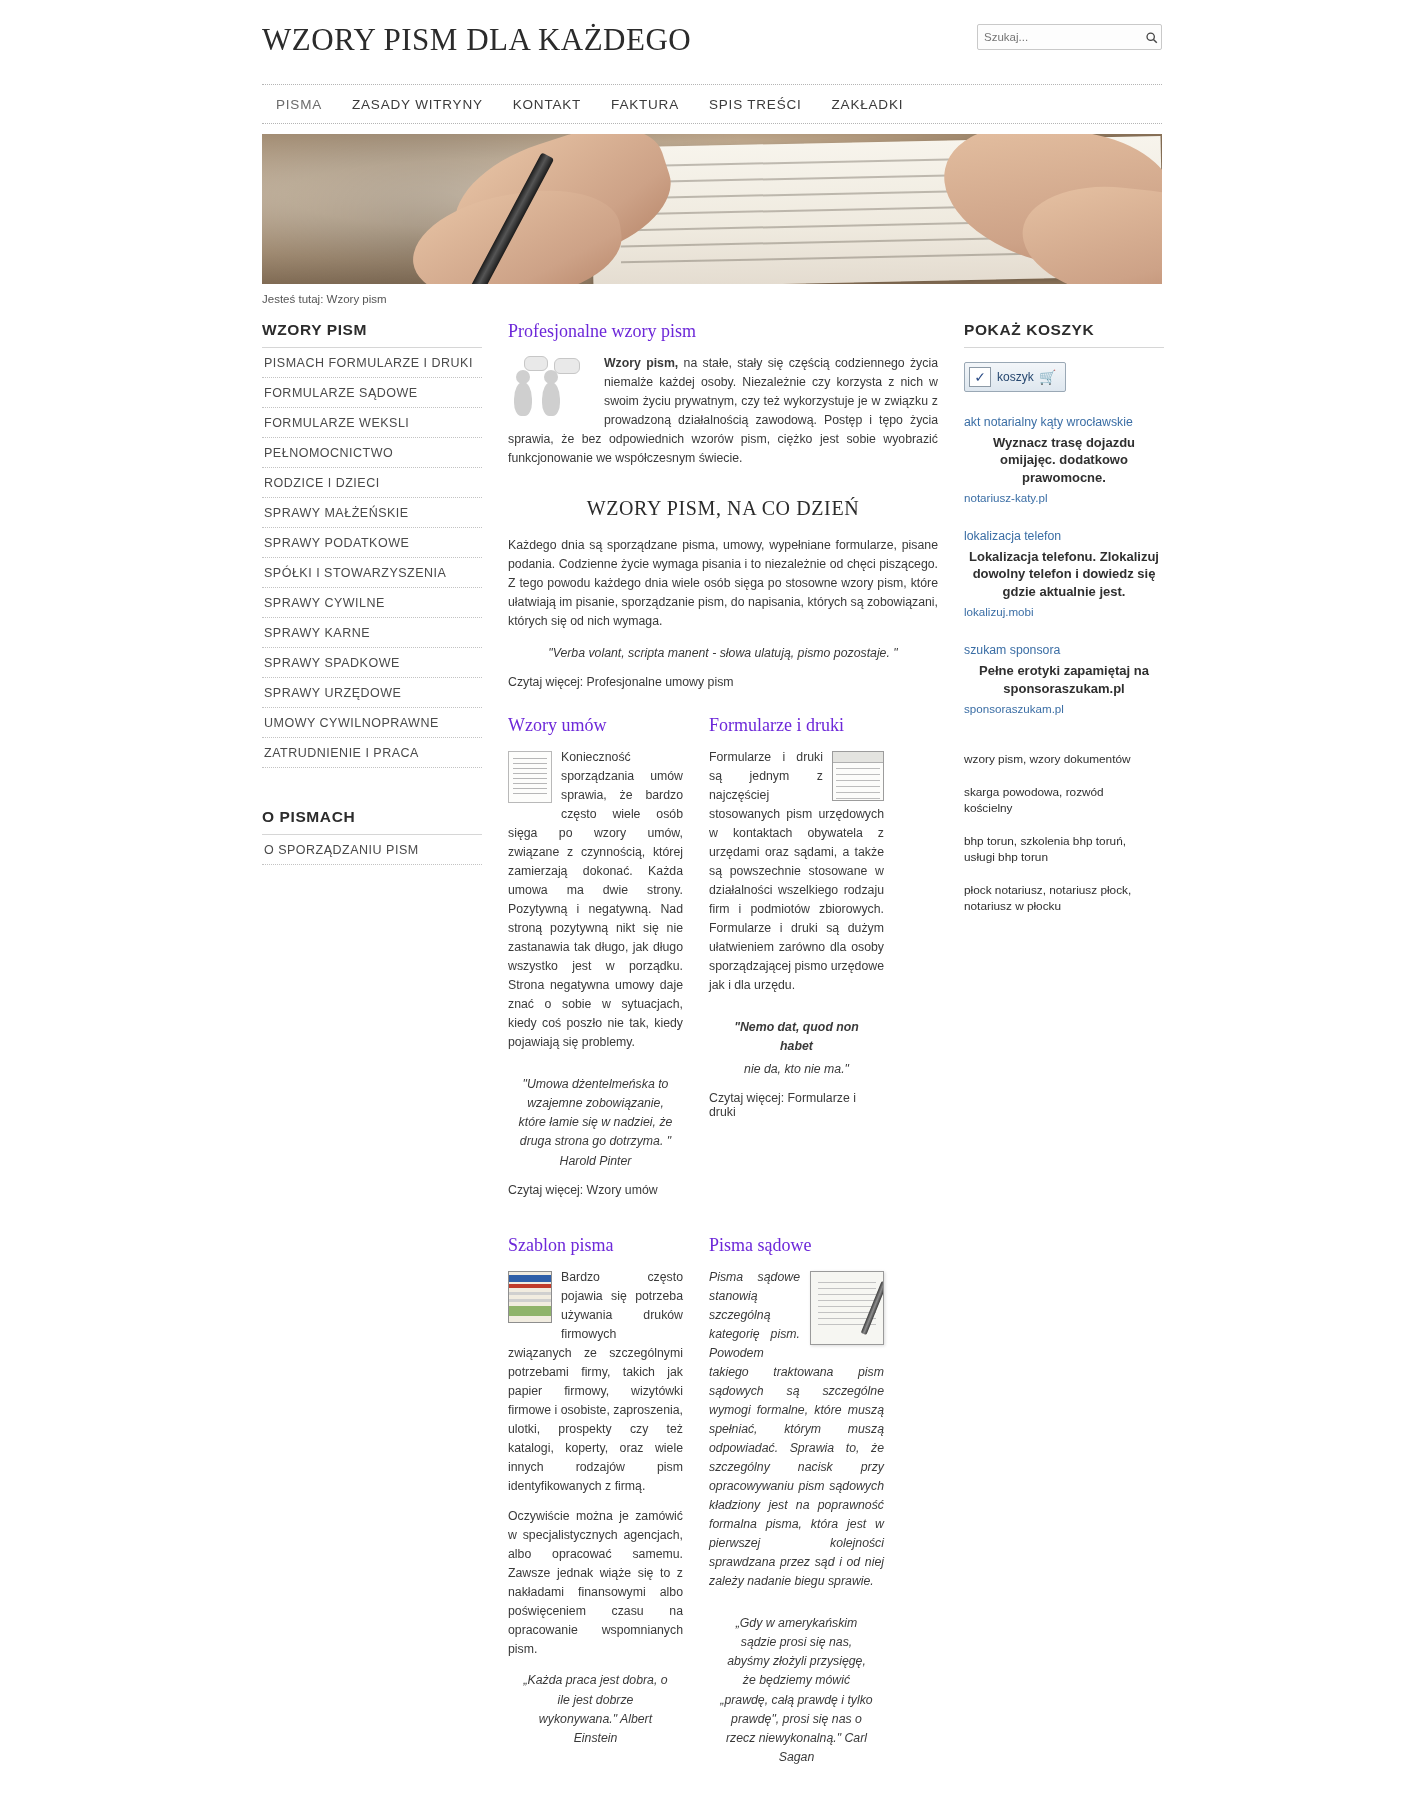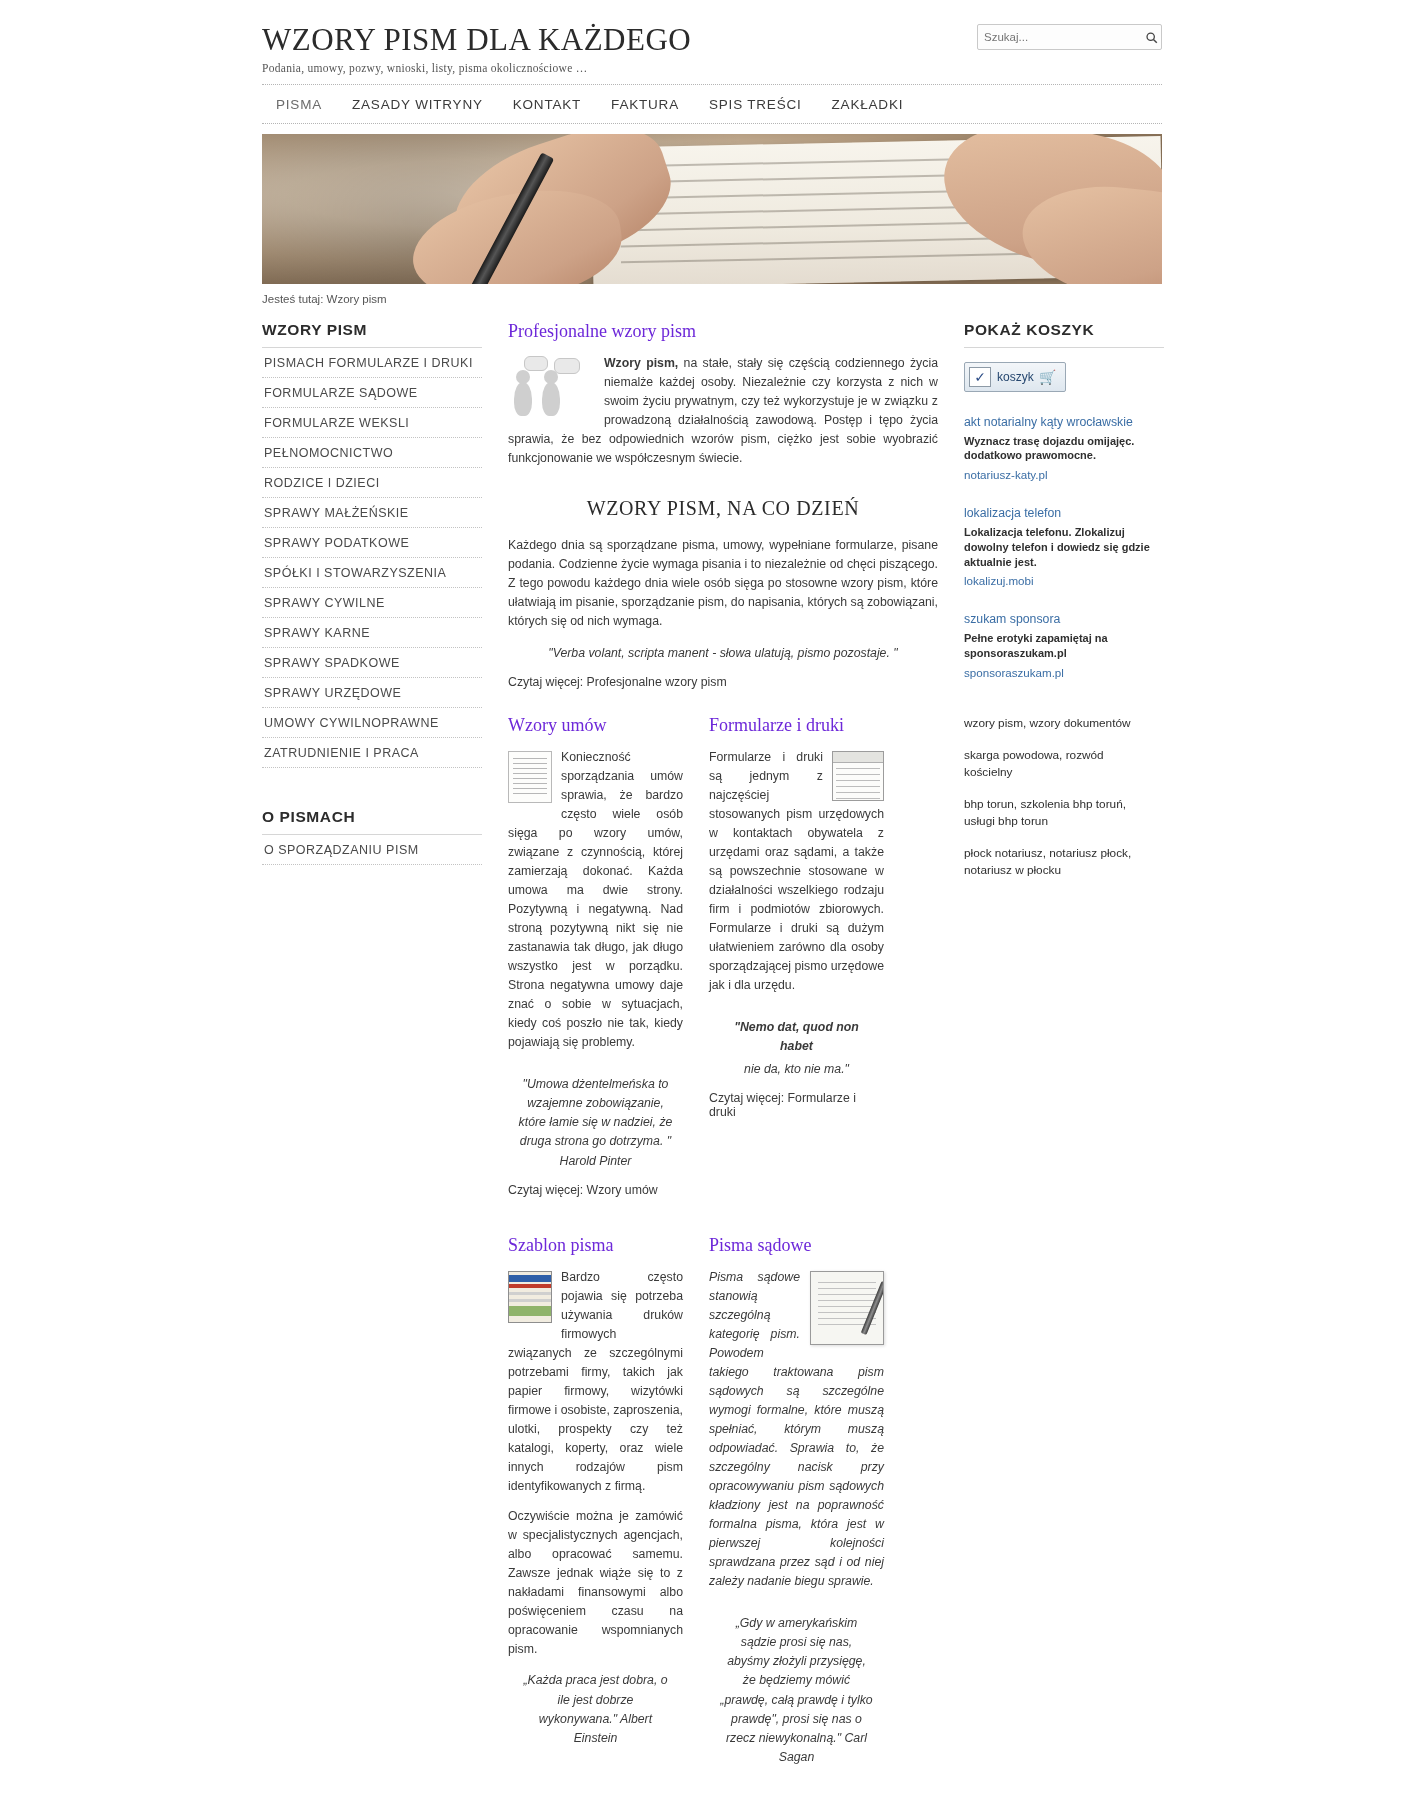--- a/index.html
+++ b/index.html
@@ -341,25 +341,26 @@
 
   .ad { margin-top: 22px; }
   .ad-title {
     font-size: 12.3px;
     color: #3b6ea5;
     line-height: 1.35;
     text-decoration: none;
     display: block;
   }
   .ad-text {
-    font-size: 11px;
+    font-size: 13px;
     color: #2f2f2f;
     font-weight: bold;
     line-height: 1.35;
     margin: 3px 0 2px 0;
+    text-align: center;
   }
   .ad-url {
     font-size: 11.6px;
     color: #3b6ea5;
     text-decoration: none;
   }
   .link-list { margin-top: 34px; }
   .link-list p {
     font-size: 11.8px;
     color: #2f2f2f;
@@ -369,21 +370,20 @@
   .clear { clear: both; }
 </style>
 </head>
 <body>
 
 <div class="page">
   <div class="inner">
 
     <div class="header">
       <h1 class="site-title">WZORY PISM DLA KAŻDEGO</h1>
-      <div class="site-tagline">Podania, umowy, pozwy, wnioski, listy, pisma okolicznościowe …</div>
 
       <div class="search-box">
         <input type="text" placeholder="Szukaj..." style="">
         <span class="search-btn">
           <svg width="13" height="13" viewBox="0 0 16 16" aria-hidden="true">
             <circle cx="7" cy="7" r="4.5" fill="none" stroke="#444" stroke-width="1.6"></circle>
             <line x1="10.4" y1="10.4" x2="14.5" y2="14.5" stroke="#444" stroke-width="1.8"></line>
           </svg>
         </span>
       </div>
@@ -493,21 +493,21 @@
           </div>
 
           <p class="body">
             <strong>Wzory pism,</strong><span> na stałe, stały się częścią codziennego życia niemalże każdej osoby. Niezależnie czy korzysta z nich w swoim życiu prywatnym, czy też wykorzystuje je w związku z prowadzoną działalnością zawodową. Postęp i tępo życia sprawia, że bez odpowiednich wzorów pism, ciężko jest sobie wyobrazić funkcjonowanie we współczesnym świecie.</span>
           </p>
           <div class="clear"></div>
 
           <h3 class="big-title">WZORY PISM, NA CO DZIEŃ</h3>
           <p class="body">Każdego dnia są sporządzane pisma, umowy, wypełniane formularze, pisane podania. Codzienne życie wymaga pisania i to niezależnie od chęci piszącego. Z tego powodu każdego dnia wiele osób sięga po stosowne wzory pism, które ułatwiają im pisanie, sporządzanie pism, do napisania, których są zobowiązani, których się od nich wymaga.</p>
           <p class="quote">"Verba volant, scripta manent - słowa ulatują, pismo pozostaje. "</p>
-          <div class="readmore">Czytaj więcej: Profesjonalne wzory pism</div>
+          <div class="readmore">Czytaj więcej: Profesjonalne umowy pism</div>
         </article>
 
         <div class="two-col">
           <div class="half">
             <h2 class="post-title">Wzory umów</h2>
             <div class="thumb-doc">
               <i style="top:6px;"></i>
                 <i style="top:11px;"></i>
                 <i style="top:16px;"></i>
                 <i style="top:21px;"></i>

